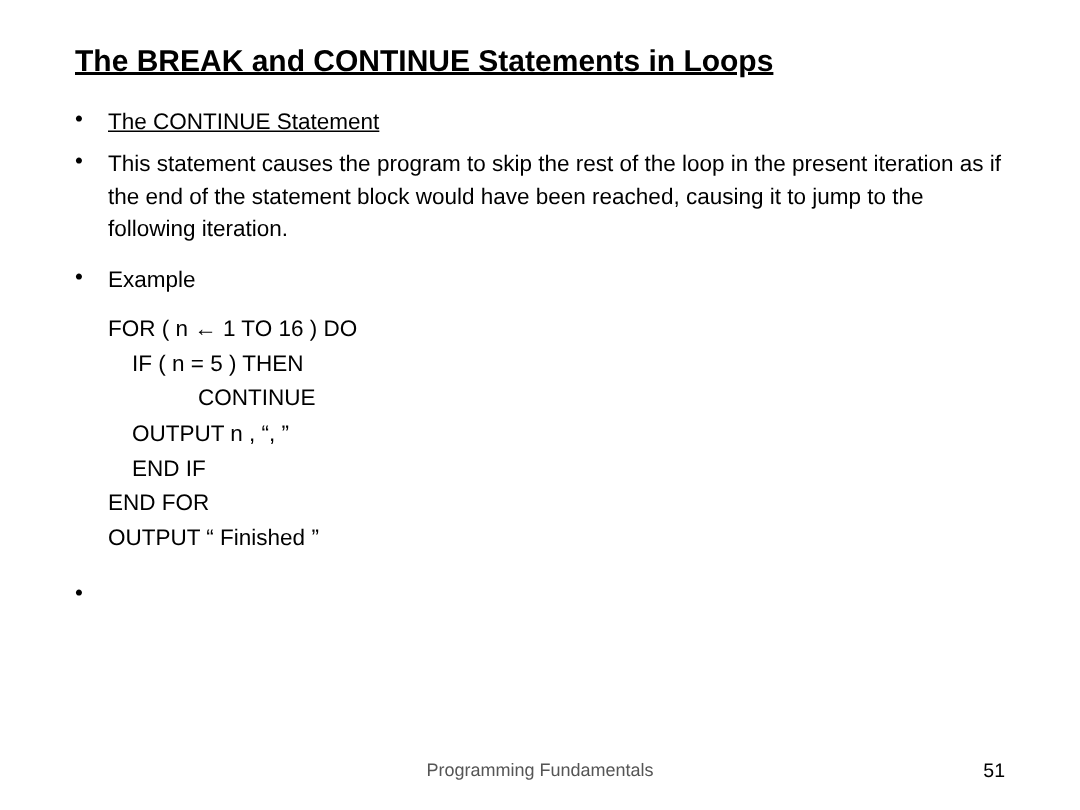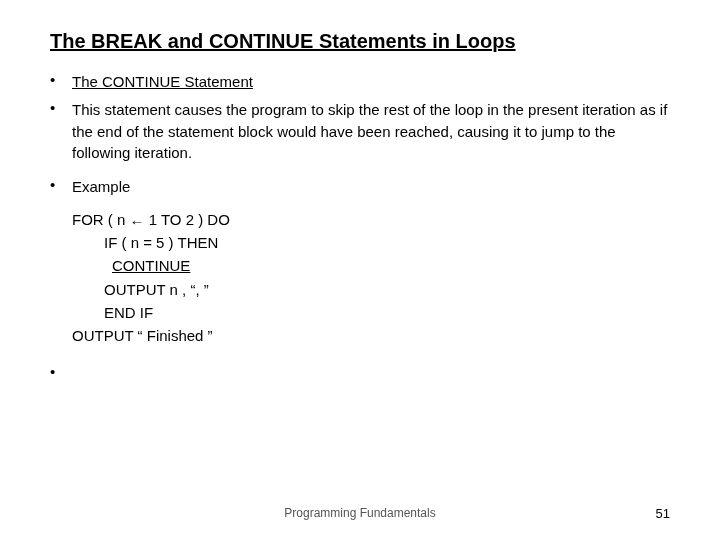--- a/index.html
+++ b/index.html
@@ -48,22 +48,22 @@
       text-decoration: underline;
     }
     .code-block {
       margin-left: 22px;
       margin-top: 4px;
       margin-bottom: 6px;
       font-family: Arial, sans-serif;
       font-size: 15px;
       line-height: 1.55;
     }
-    .indent1 { margin-left: 32px; }
-    .indent2 { margin-left: 40px; text-decoration: underline; }
+    .indent1 { margin-left: 16px; }
+    .indent2 { margin-left: 60px; }
     .footer {
       display: flex;
       justify-content: center;
       align-items: center;
       padding-top: 10px;
       position: relative;
     }
     .footer-text {
       font-size: 12px;
       color: #555;
@@ -92,25 +92,26 @@
       <span class="bullet">•</span>
       <span class="bullet-text">This statement causes the program to skip the rest of the loop in the present iteration as if the end of the statement block would have been reached, causing it to jump to the following iteration.</span>
     </div>
 
     <div class="bullet-section" style="margin-top:6px;">
       <span class="bullet">•</span>
       <span class="bullet-text">Example</span>
     </div>
 
     <div class="code-block">
-      <div>FOR ( n ← 1  TO  2 )  DO</div>
+      <div>FOR ( n ← 1  TO  16 )  DO</div>
       <div class="indent1">IF ( n = 5 ) THEN</div>
       <div class="indent2">CONTINUE</div>
       <div class="indent1">OUTPUT   n ,  “, ”</div>
       <div class="indent1">END IF</div>
+      <div>END FOR</div>
       <div>OUTPUT “ Finished ”</div>
     </div>
 
     <div class="bullet-section" style="margin-top:10px;">
       <span class="bullet">•</span>
     </div>
 
   </div>
 
   <div class="footer">

